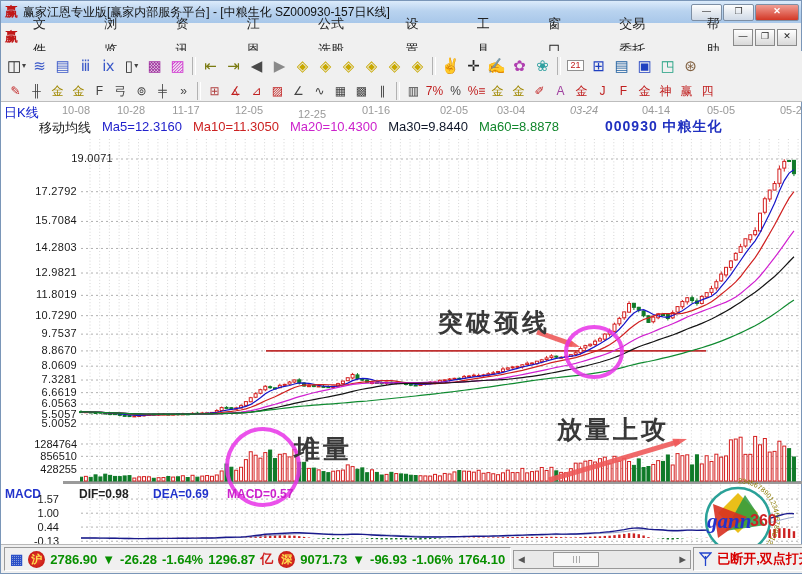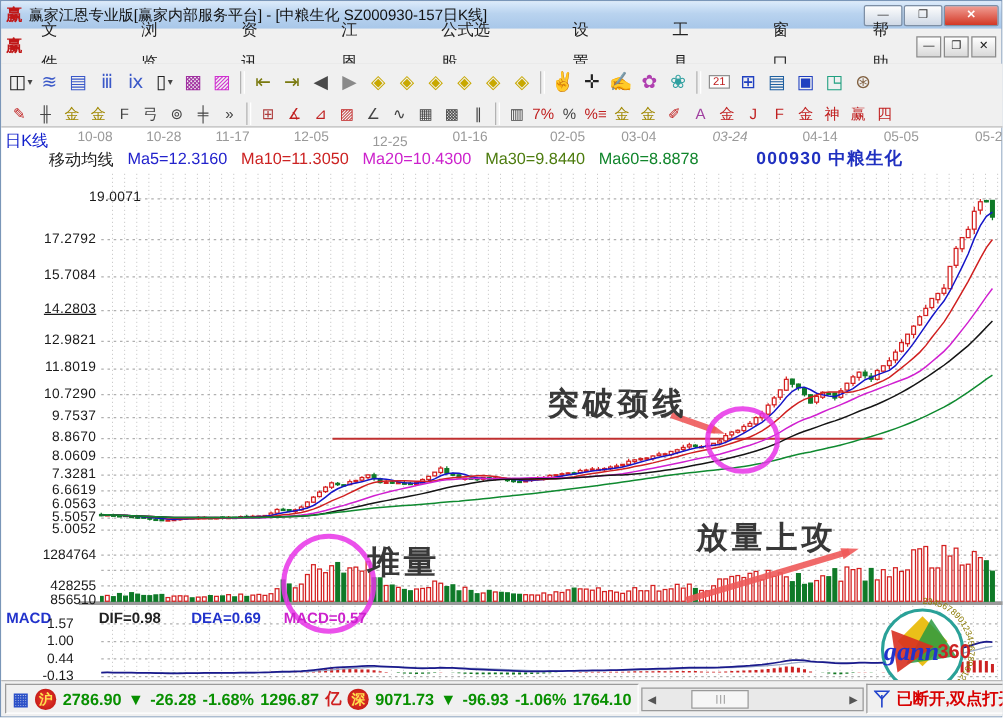--- a/index.html
+++ b/index.html
@@ -89,20 +89,21 @@
     <span class="app-logo">赢</span>
     <span id="menu-items" style="display:flex;gap:35px;">
         <span class="menu-item">文件</span>
         <span class="menu-item">浏览</span>
         <span class="menu-item">资讯</span>
         <span class="menu-item">江恩</span>
         <span class="menu-item">公式选股</span>
         <span class="menu-item">设置</span>
         <span class="menu-item">工具</span>
         <span class="menu-item">窗口</span>
+        <span class="menu-item">交易委托</span>
         <span class="menu-item">帮助</span>
       </span>
     <div id="mdi-controls">
       <div class="mdibtn">—</div>
       <div class="mdibtn">❐</div>
       <div class="mdibtn">✕</div>
     </div>
   </div>
 
   <div id="toolbar1" class="toolbar">
@@ -1037,21 +1038,21 @@
       <ellipse cx="262" cy="466" rx="36" ry="38" fill="none" stroke="#e832e8" stroke-width="4" opacity="0.85"></ellipse>
     </svg>
 
   <div id="chart-labels">
     <span id="kline-label">日K线</span>
     <div id="ma-bar">
         <span style="color: rgb(34, 34, 34);">移动均线</span>
         <span style="color: rgb(34, 34, 204);">Ma5=12.3160</span>
         <span style="color: rgb(204, 34, 34);">Ma10=11.3050</span>
         <span style="color: rgb(204, 34, 204);">Ma20=10.4300</span>
-        <span style="color: #4d7c0f;">Ma30=9.8440</span>
+        <span style="color: #0f172a;">Ma30=9.8440</span>
         <span style="color: rgb(17, 134, 44);">Ma60=8.8878</span>
       </div>
     <span id="stock-label">000930 中粮生化</span>
 
     <div id="annot-attack" class="annot">放量上攻</div>
     <div id="annot-breakout" class="annot">突破颈线</div>
     <div id="annot-pile" class="annot">堆量</div>
 
     <span class="macd-head" style="left:4px;top:486px;color:#2233cc;">MACD</span>
     <span class="macd-head" style="left:78px;top:486px;color:#222;">DIF=0.98</span>
@@ -1065,49 +1066,49 @@
       <span class="date-tick" style="left: 355px; top: 103px;">01-16</span>
       <span class="date-tick" style="left: 433px; top: 103px;">02-05</span>
       <span class="date-tick" style="left: 490px; top: 103px;">03-04</span>
       <span class="date-tick" style="left: 563px; top: 103px; font-style: italic;">03-24</span>
       <span class="date-tick" style="left: 635px; top: 103px;">04-14</span>
       <span class="date-tick" style="left: 700px; top: 103px;">05-05</span>
       <span class="date-tick" style="left: 773px; top: 103px;">05-25</span>
       <span class="price-tick" style="top: 151px; margin-left: 36px;">19.0071</span>
       <span class="price-tick" style="top: 183.702px;">17.2792</span>
       <span class="price-tick" style="top: 213.431px;">15.7084</span>
-      <span class="price-tick" style="top: 240.459px; text-decoration: underline;">14.2803</span>
+      <span class="price-tick" style="top: 240.459px;">14.2803</span>
       <span class="price-tick" style="top: 265.029px;">12.9821</span>
       <span class="price-tick" style="top: 287.366px;">11.8019</span>
       <span class="price-tick" style="top: 307.671px;">10.7290</span>
       <span class="price-tick" style="top: 326.13px;">9.7537</span>
       <span class="price-tick" style="top: 342.912px;">8.8670</span>
       <span class="price-tick" style="top: 358.168px;">8.0609</span>
       <span class="price-tick" style="top: 372.037px;">7.3281</span>
       <span class="price-tick" style="top: 384.645px;">6.6619</span>
       <span class="price-tick" style="top: 396.107px;">6.0563</span>
       <span class="price-tick" style="top: 406.528px;">5.5057</span>
       <span class="price-tick" style="top: 416px;">5.0052</span>
       <span class="vol-tick" style="top: 437px;">1284764</span>
-      <span class="vol-tick" style="top: 449.333px; margin-top: 24px;">856510</span>
+      <span class="vol-tick" style="top: 449.333px;">856510</span>
       <span class="vol-tick" style="top: 461.667px;">428255</span>
       <span class="macd-tick" style="top: 492.064px;">1.57</span>
       <span class="macd-tick" style="top: 506.2px;">1.00</span>
       <span class="macd-tick" style="top: 520.088px;">0.44</span>
       <span class="macd-tick" style="top: 534.224px;">-0.13</span>
     </div>
 
   <div id="statusbar">
     <div class="panel">
       <span class="tbl-icon">▦</span>
       <span class="badge">沪</span>
       <span class="grn">2786.90</span>
       <span class="grn">▼</span>
       <span class="grn">-26.28</span>
-      <span class="grn">-1.68%</span>
+      <span class="grn">-1.64%</span>
       <span class="grn">1296.87</span>
       <span class="red">亿</span>
       <span class="badge">深</span>
       <span class="grn">9071.73</span>
       <span class="grn">▼</span>
       <span class="grn">-96.93</span>
       <span class="grn">-1.06%</span>
       <span class="grn">1764.10</span>
     </div>
     <div id="hscroll">

